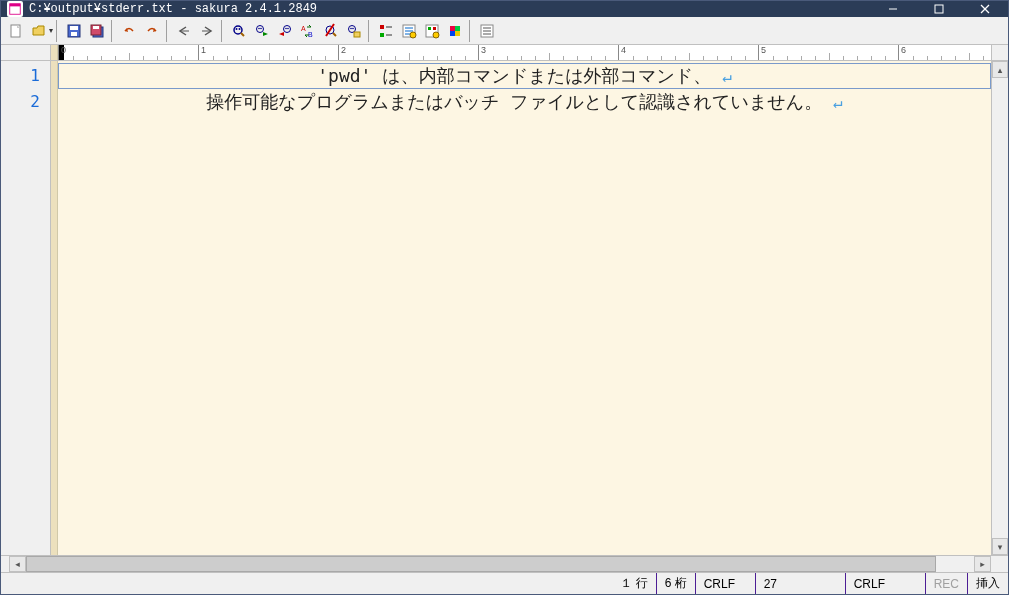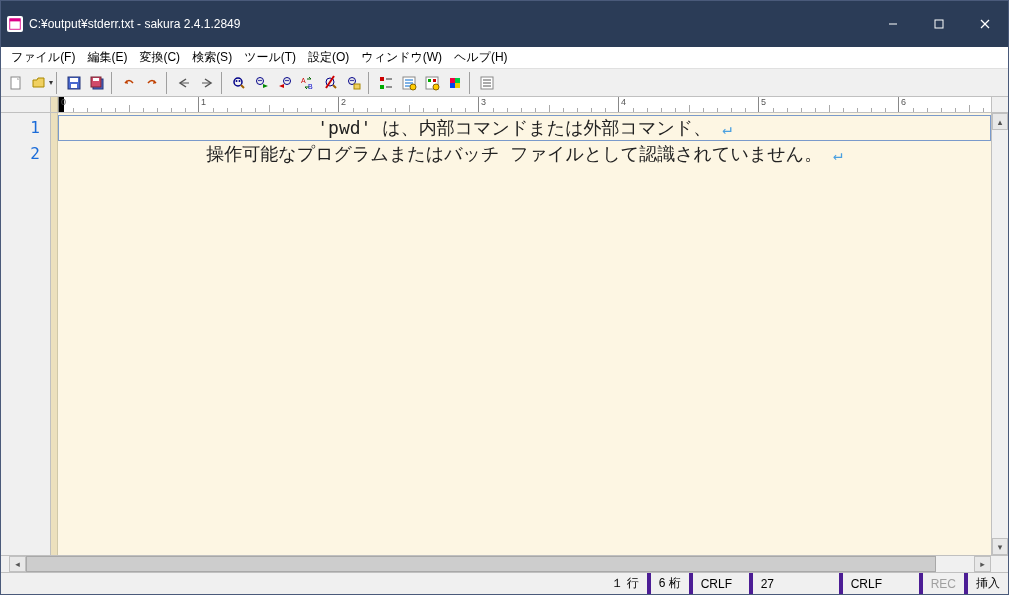--- a/index.html
+++ b/index.html
@@ -1,18 +1,18 @@
 <!DOCTYPE html>
 <html><head>
 <meta charset="utf-8">
 <style>
   * { margin: 0; padding: 0; box-sizing: border-box; }
   body { font-family: "MS Gothic", "Meiryo", sans-serif; font-size: 13px; background: #fff; overflow: hidden; }
   .window { width: 1009px; height: 595px; border: 1px solid #4a5a7a; display: flex; flex-direction: column; background: #fff; }
-  .titlebar { background: #2b3c57; color: #fff; height: 46px; display: flex; align-items: center; padding-left: 6px; }
+  .titlebar { background: #2b3c57; color: #fff; height: 16px; display: flex; align-items: center; padding-left: 6px; font-family: Liberation Mono, monospace; }
   .title-icon { width: 16px; height: 16px; background: #fff; margin-right: 6px; border-radius: 2px; display:flex; align-items:center; justify-content:center; }
   .title-icon svg { width:14px; height:14px; }
   .title-text { flex: 1; font-size: 12px; }
   .win-buttons { display: flex; height: 100%; }
   .win-btn { width: 46px; height: 100%; display:flex; align-items:center; justify-content:center; color:#fff; }
   .menubar { background: #fff; height: 22px; display: flex; align-items: center; padding: 2px 4px; border-bottom: 1px solid #e0e0e0; }
   .menu-item { padding: 2px 6px; font-size: 12px; cursor: default; }
   .toolbar { background: #f0f0f0; height: 28px; display: flex; align-items: center; padding: 2px 4px; border-bottom: 1px solid #c0c0c0; gap:1px; }
   .tool-btn { width: 22px; height: 22px; display:flex; align-items:center; justify-content:center; border:1px solid transparent; }
   .tool-sep { width:4px; height:22px; border-left:1px solid #a0a0a0; margin:0 2px; }
@@ -36,21 +36,21 @@
   .scrollbar-v { width:17px; background:#f0f0f0; border-left:1px solid #c0c0c0; display:flex; flex-direction:column; }
   .sb-btn { height:17px; background:#e8e8e8; border:1px solid #c0c0c0; display:flex; align-items:center; justify-content:center; font-size:9px; color:#555; }
   .sb-track { flex:1; background:#f0f0f0; }
   .scrollbar-h { height:17px; display:flex; background:#f0f0f0; border-top:1px solid #c0c0c0; }
   .sb-left-spacer { width:8px; }
   .sb-h-btn { width:17px; background:#e8e8e8; border:1px solid #c0c0c0; display:flex; align-items:center; justify-content:center; font-size:9px; color:#555; }
   .sb-h-track { flex:1; background:#f0f0f0; position:relative; }
   .sb-h-thumb { position:absolute; left:0; top:0; height:100%; width:96%; background:#cdcdcd; border:1px solid #a8a8a8; }
   .sb-corner { width:17px; background:#f0f0f0; }
   .statusbar { height:22px; background:#f0f0f0; border-top:1px solid #c0c0c0; display:flex; align-items:center; font-size:12px; }
-  .status-cell { padding:0 8px; border-right:4px solid #4c1d95; height:100%; display:flex; align-items:center; }
+  .status-cell { padding:0 8px; border-right:1px solid #4c1d95; height:100%; display:flex; align-items:center; }
   .status-spacer { flex:1; }
   .status-dim { color:#a0a0a0; }
 </style>
 </head>
 <body>
 
 <div class="window">
 
   <div class="titlebar">
     <div class="title-icon">
@@ -73,30 +73,20 @@
         </div>
       <div class="win-btn close">
           <svg width="10" height="10">
             <line x1="1" y1="1" x2="9" y2="9" stroke="#fff" stroke-width="1.2"></line>
             <line x1="9" y1="1" x2="1" y2="9" stroke="#fff" stroke-width="1.2"></line>
           </svg>
         </div>
     </div>
   </div>
 
-  <div class="menubar">
-    <div class="menu-item">ファイル(F)</div>
-    <div class="menu-item">編集(E)</div>
-    <div class="menu-item">変換(C)</div>
-    <div class="menu-item">検索(S)</div>
-    <div class="menu-item">ツール(T)</div>
-    <div class="menu-item">設定(O)</div>
-    <div class="menu-item">ウィンドウ(W)</div>
-    <div class="menu-item">ヘルプ(H)</div>
-  </div>
 
   <div class="toolbar">
     <div class="tool-btn">
         <svg width="16" height="16">
           <rect x="3" y="2" width="9" height="12" fill="#fff" stroke="#888"></rect>
           <path d="M9 2 L12 5 L9 5 Z" fill="#ccc"></path>
         </svg>
       </div>
     <div class="tool-btn">
         <svg width="16" height="16">

